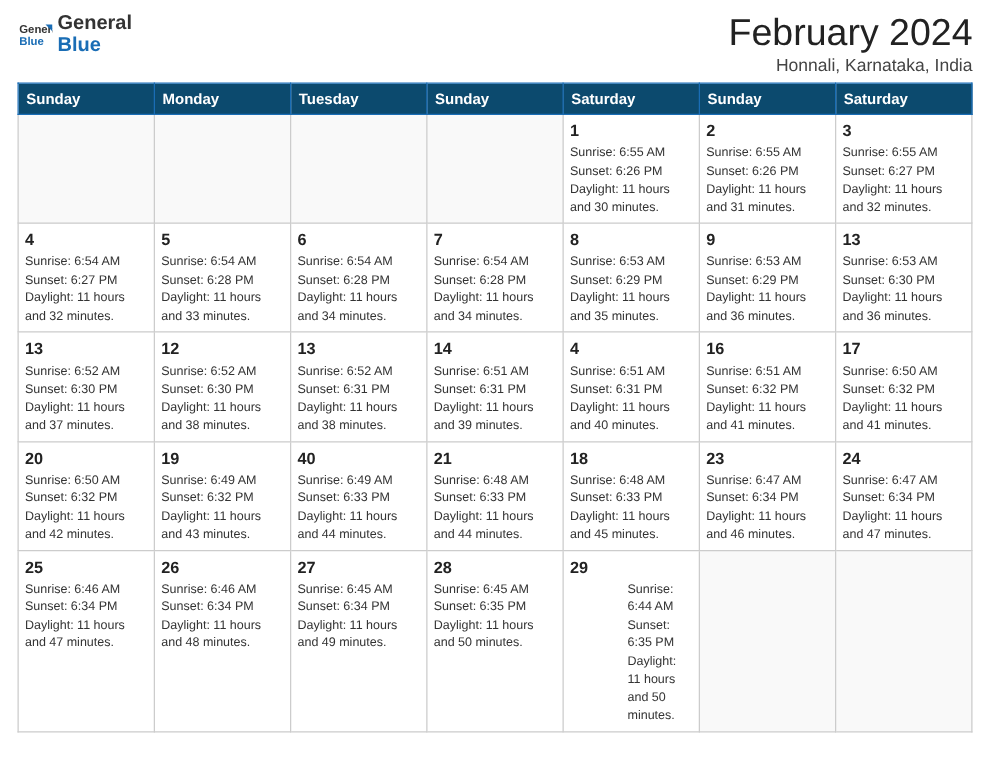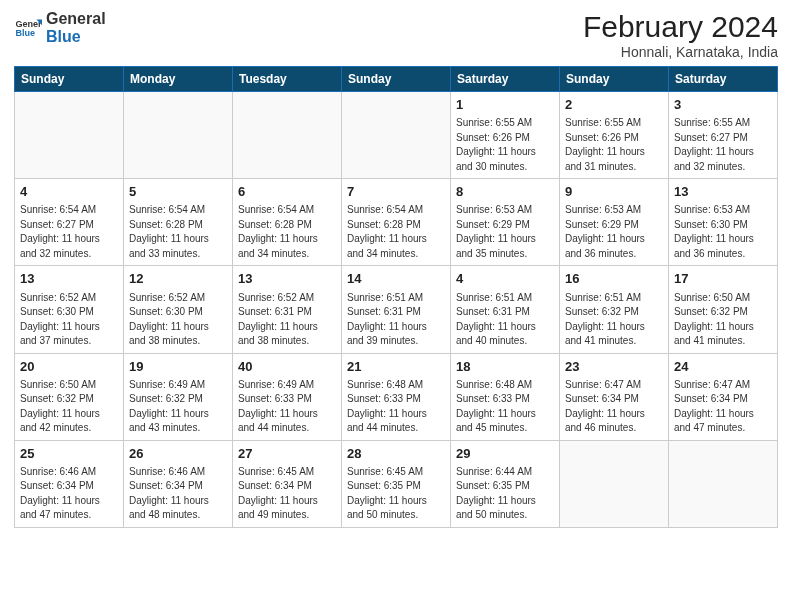--- a/index.html
+++ b/index.html
@@ -321,21 +321,21 @@
           </td>
           <td>
             <span class="cell-day">28</span>
             <div class="cell-info" style="white-space: pre-line;">Sunrise: 6:45 AM
 Sunset: 6:35 PM
 Daylight: 11 hours
 and 50 minutes.</div>
           </td>
           <td>
             <span class="cell-day">29</span>
-            <div class="cell-info" style="white-space: pre-line;">Sunrise: 6:44 AM
+            <div class="cell-info" style="white-space: pre-line; margin-left: 46px;">Sunrise: 6:44 AM
 Sunset: 6:35 PM
 Daylight: 11 hours
 and 50 minutes.</div>
           </td>
           <td class="empty"></td>
           <td class="empty"></td>
         </tr>
       </tbody>
   </table>
 </div>

